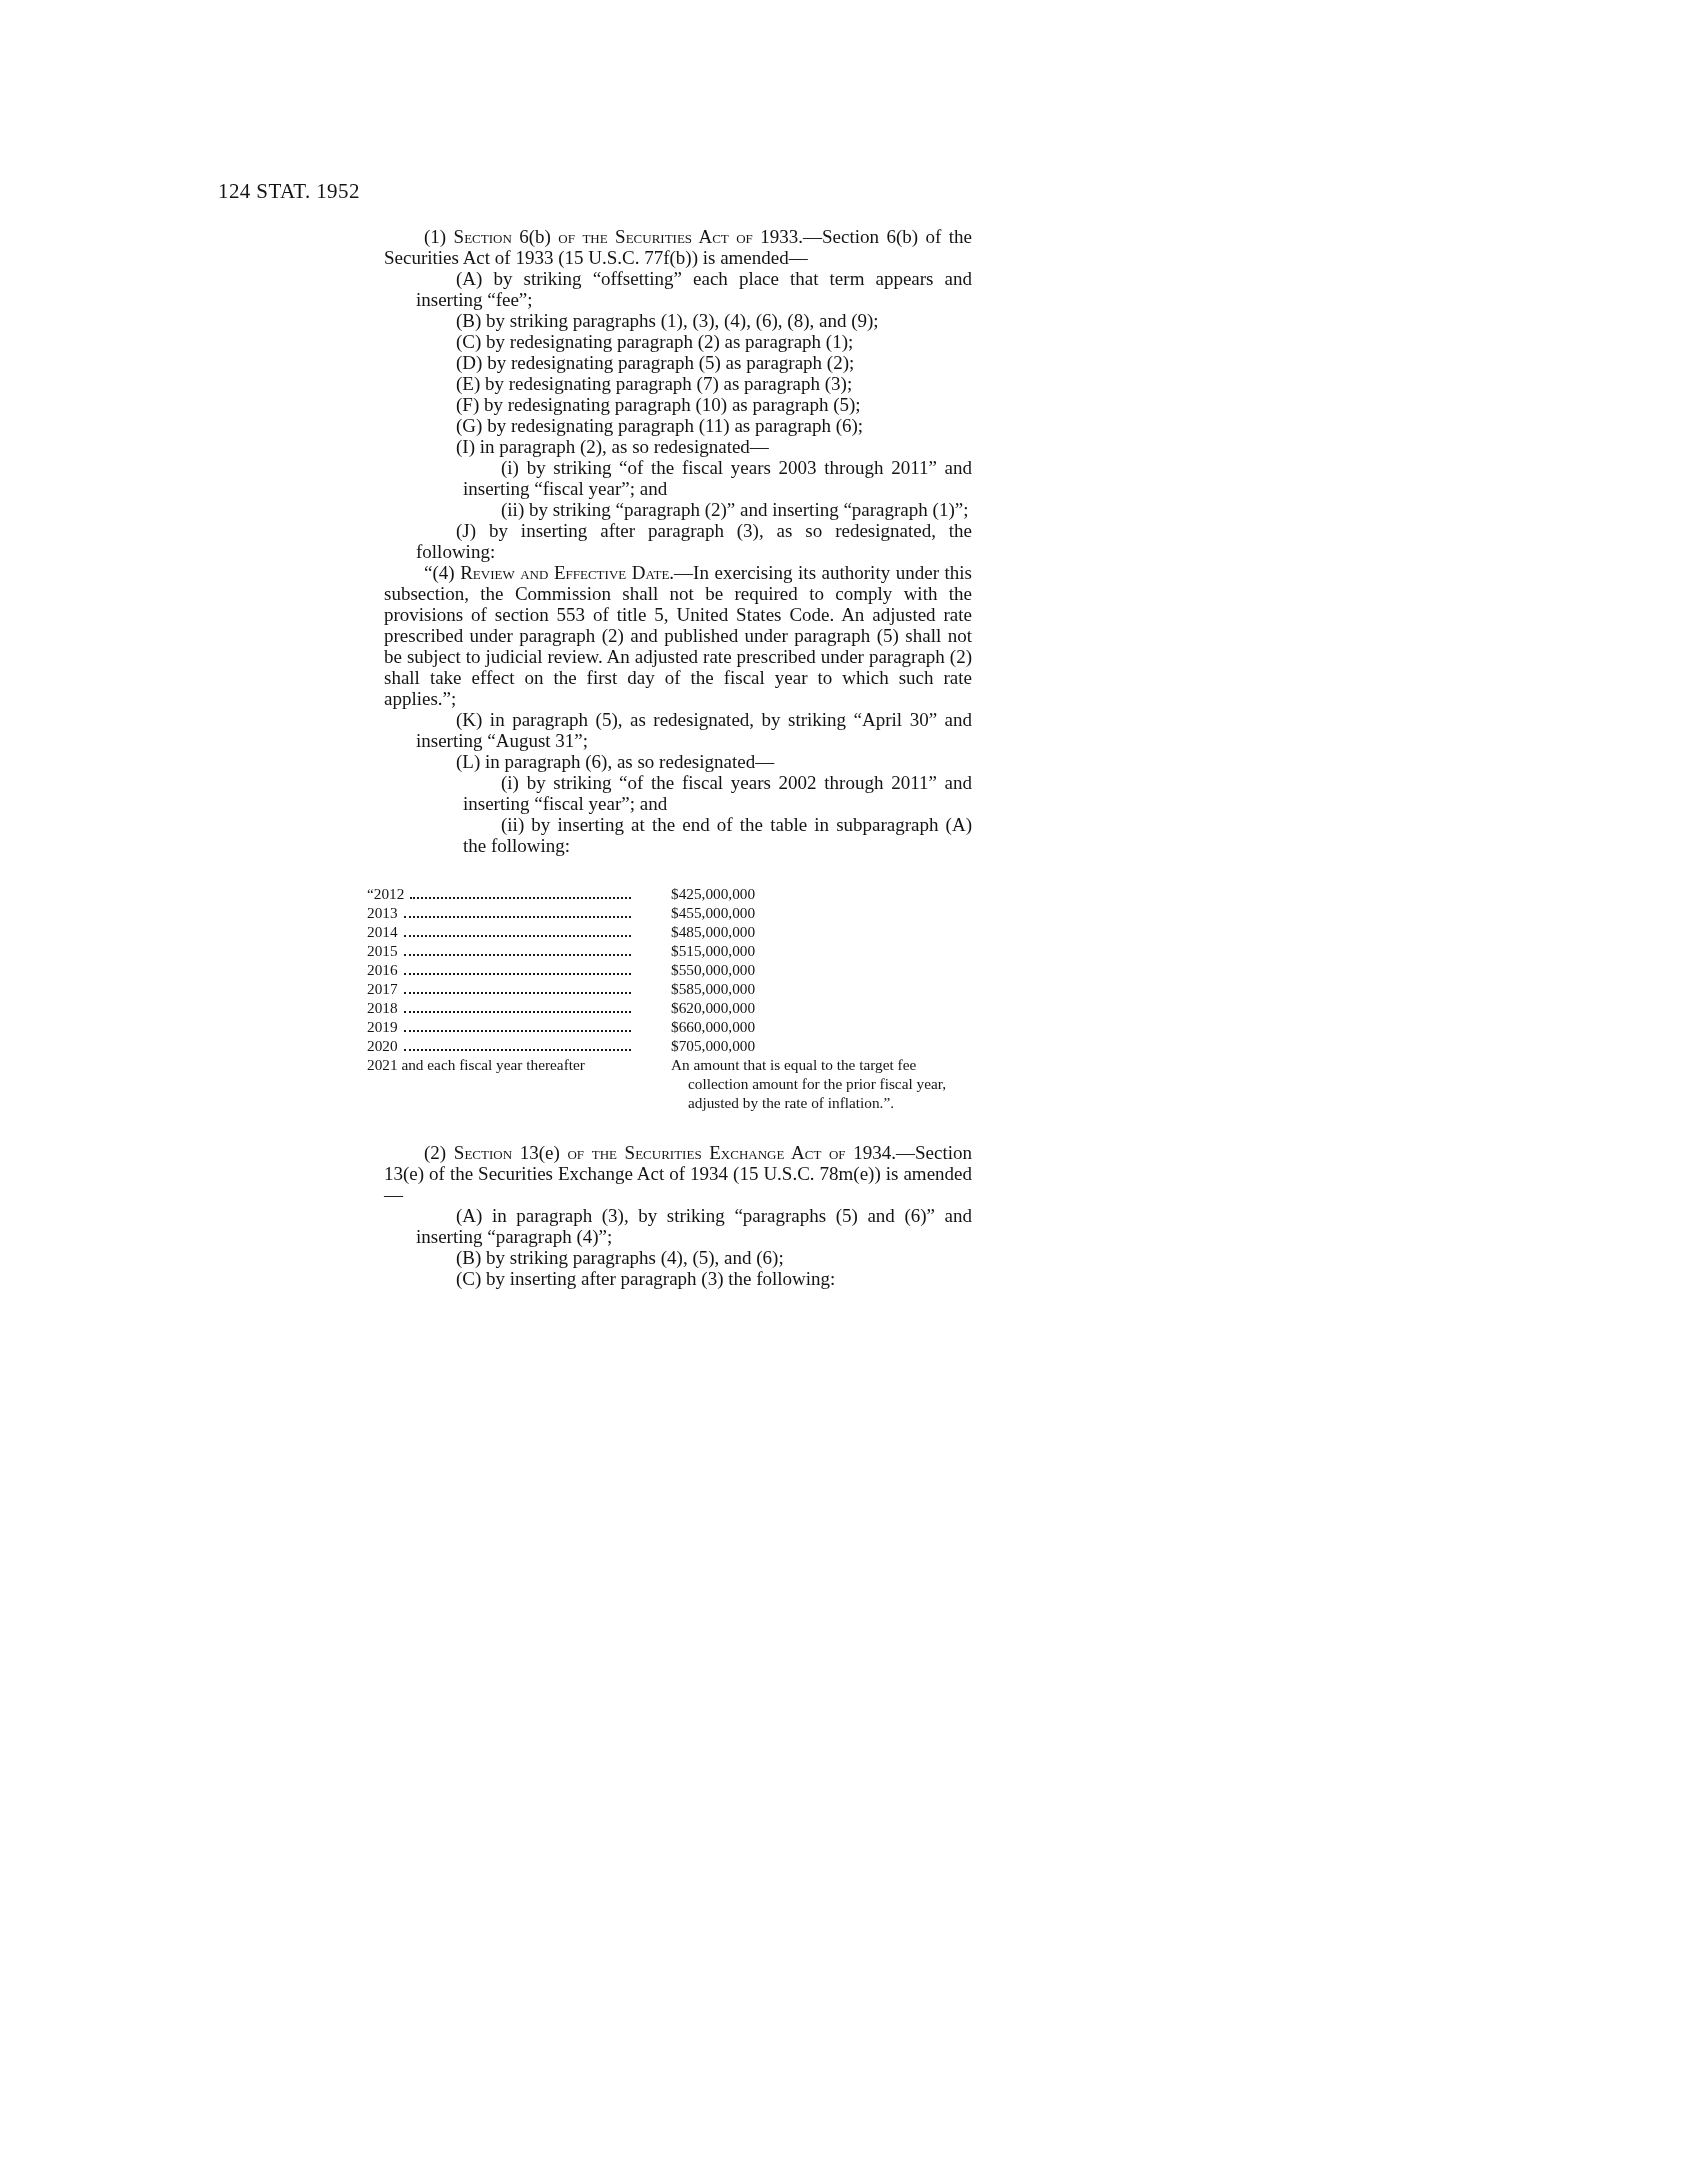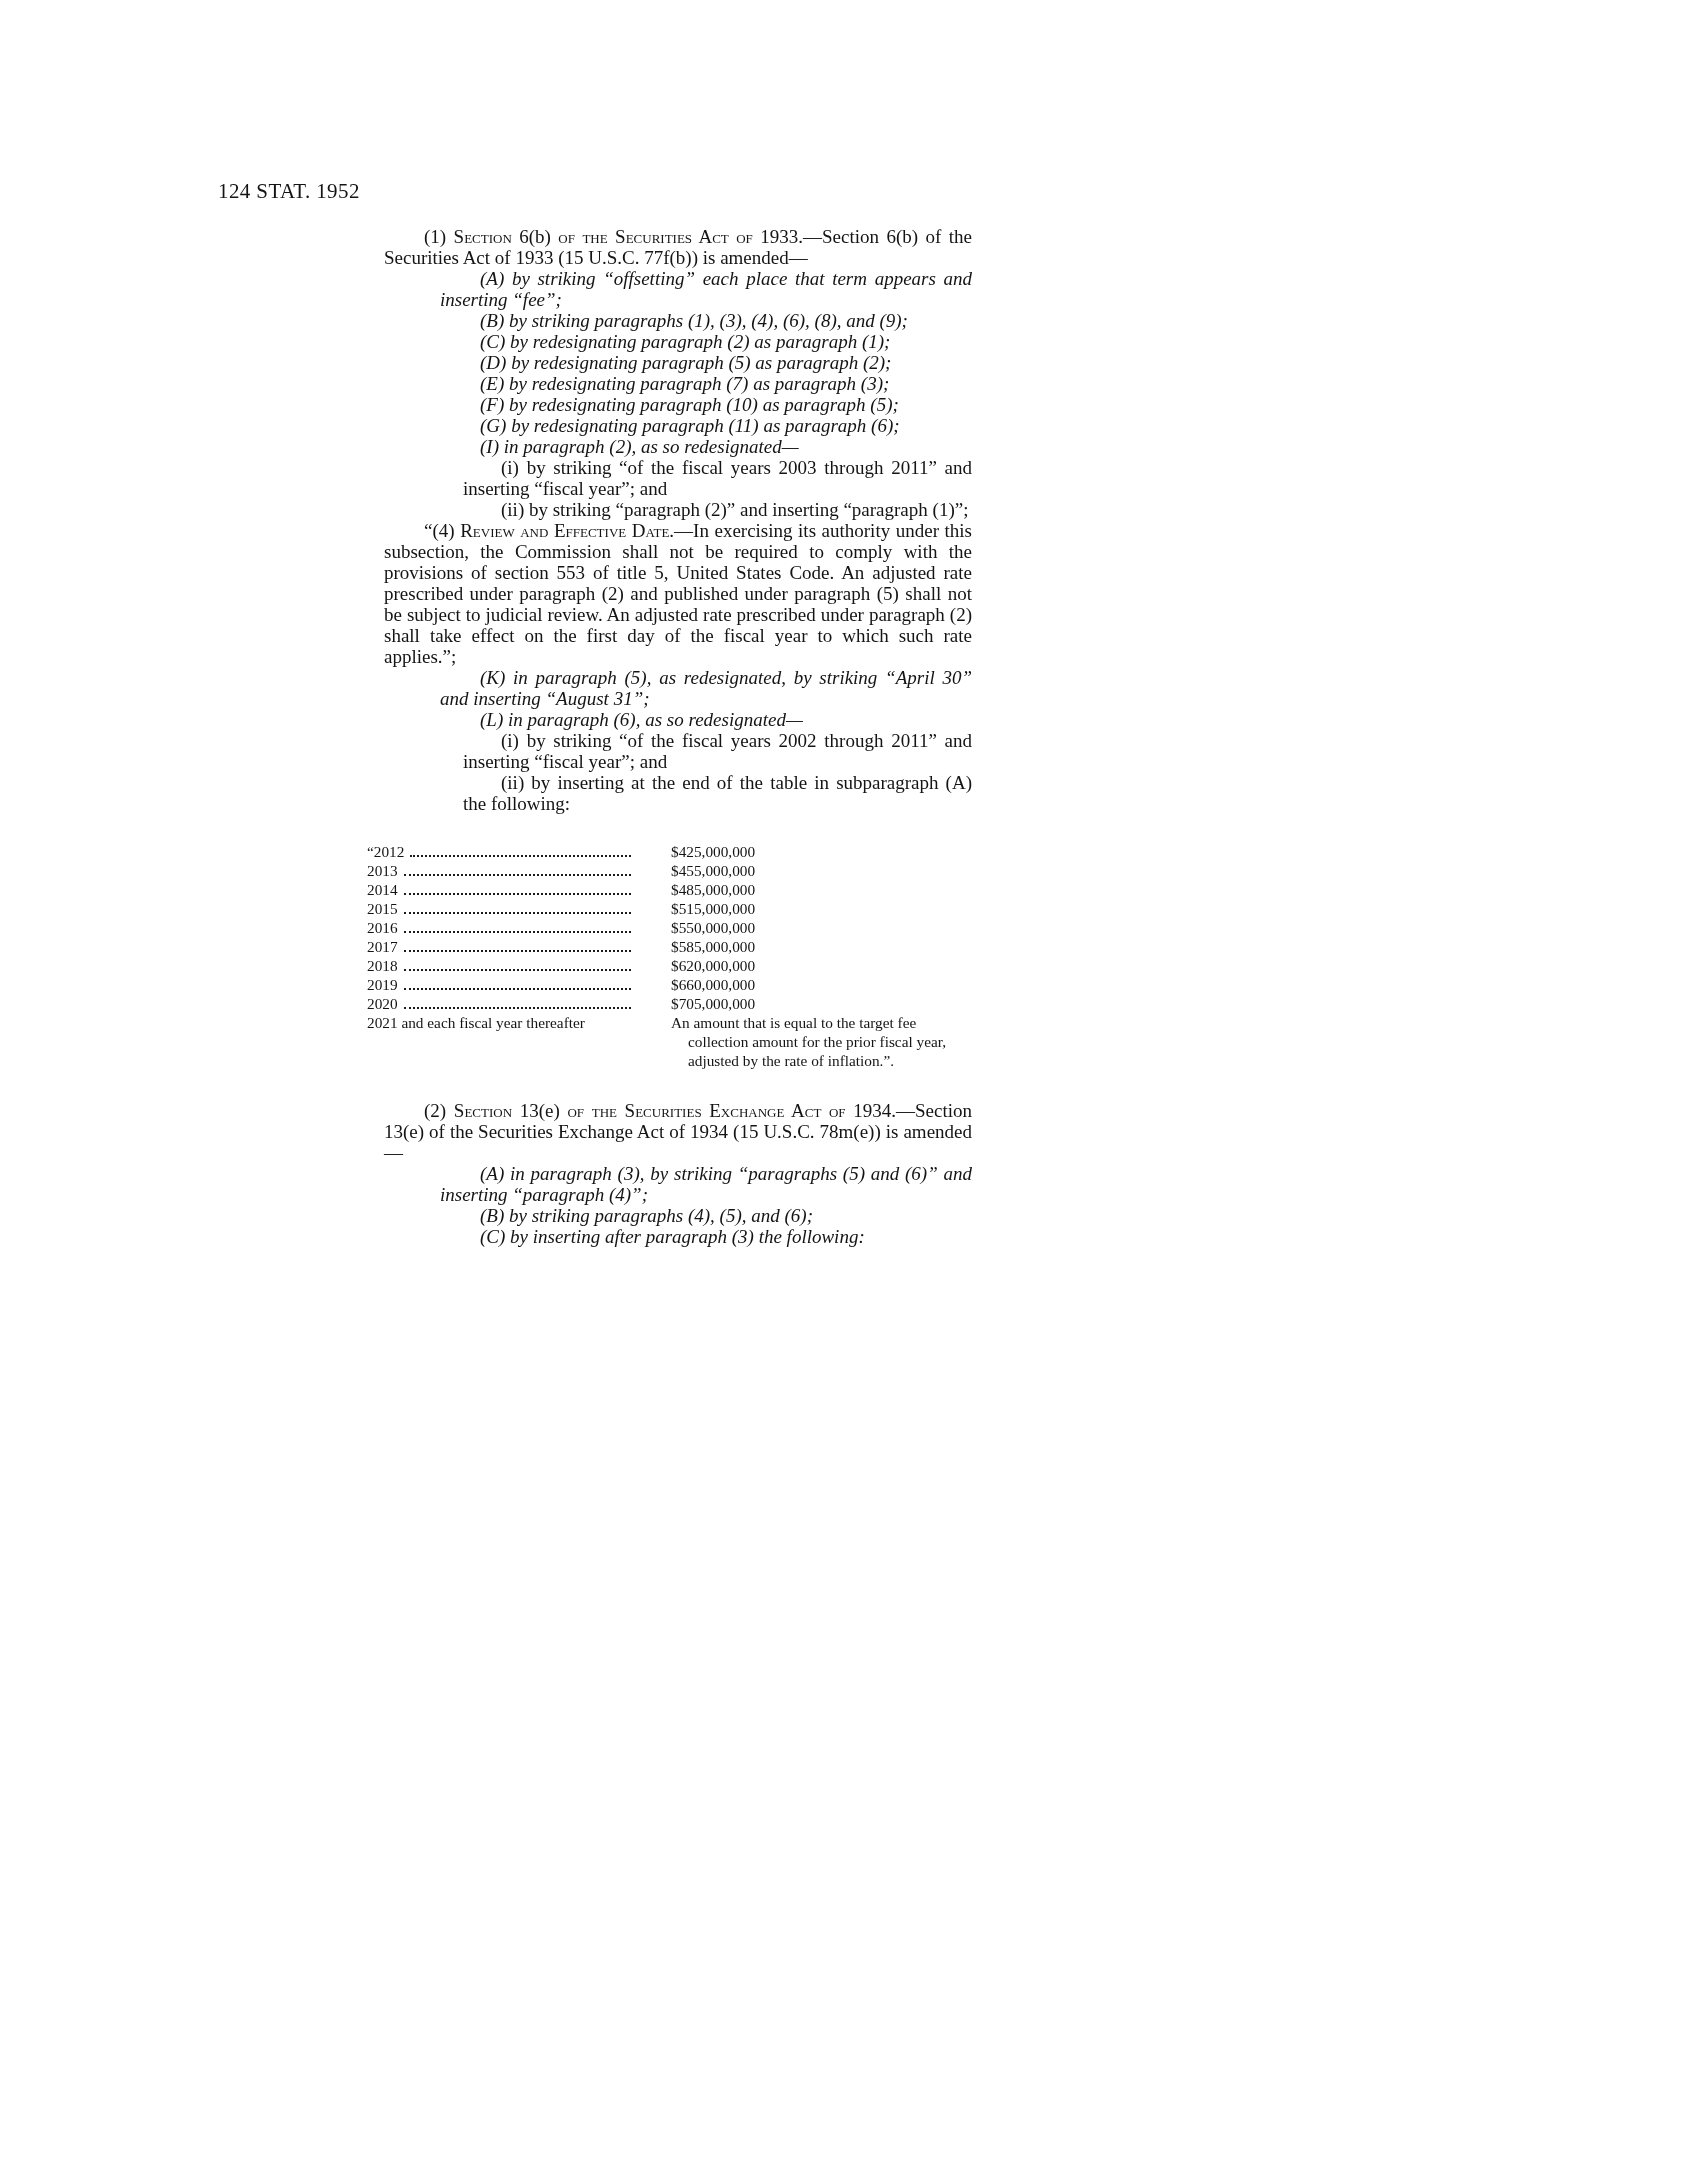--- a/index.html
+++ b/index.html
@@ -33,21 +33,21 @@
   }
   .content {
     position: absolute;
     left: 384px; top: 226px;
     width: 588px;
     font-size: 19px;
     line-height: 21px;
   }
   p.para { text-align: justify; }
   .lvl1 { margin-left: 0;    text-indent: 40px; }
-  .lvl2 { margin-left: 56px; text-indent: 40px; font-style: italic; }
+  .lvl2 { margin-left: 32px; text-indent: 40px; }
   .lvl3 { margin-left: 79px; text-indent: 38px; }
   .sc { font-variant: small-caps; }
 
   .fee-table {
     margin: 28px 0 30px -17px;
     width: 601px;
     font-size: 15.3px;
     line-height: 19px;
   }
   .t-row { display: flex; }
@@ -82,20 +82,21 @@
     <p class="para lvl2">(A) by striking “offsetting” each place that term appears and inserting “fee”;</p>
     <p class="para lvl2">(B) by striking paragraphs (1), (3), (4), (6), (8), and (9);</p>
     <p class="para lvl2">(C) by redesignating paragraph (2) as paragraph (1);</p>
     <p class="para lvl2">(D) by redesignating paragraph (5) as paragraph (2);</p>
     <p class="para lvl2">(E) by redesignating paragraph (7) as paragraph (3);</p>
     <p class="para lvl2">(F) by redesignating paragraph (10) as paragraph (5);</p>
     <p class="para lvl2">(G) by redesignating paragraph (11) as paragraph (6);</p>
     <p class="para lvl2">(I) in paragraph (2), as so redesignated—</p>
     <p class="para lvl3">(i) by striking “of the fiscal years 2003 through 2011” and inserting “fiscal year”; and</p>
     <p class="para lvl3">(ii) by striking “paragraph (2)” and inserting “paragraph (1)”;</p>
+    <p class="para lvl2">(J) by inserting after paragraph (3), as so redesignated, the following:</p>
 
     <p class="para lvl1"><span>“(4) </span><span class="sc">Review and Effective Date.—</span><span>In exercising its authority under this subsection, the Commission shall not be required to comply with the provisions of section 553 of title 5, United States Code. An adjusted rate prescribed under paragraph (2) and published under paragraph (5) shall not be subject to judicial review. An adjusted rate prescribed under paragraph (2) shall take effect on the first day of the fiscal year to which such rate applies.”;</span></p>
 
     <p class="para lvl2">(K) in paragraph (5), as redesignated, by striking “April 30” and inserting “August 31”;</p>
     <p class="para lvl2">(L) in paragraph (6), as so redesignated—</p>
     <p class="para lvl3">(i) by striking “of the fiscal years 2002 through 2011” and inserting “fiscal year”; and</p>
     <p class="para lvl3">(ii) by inserting at the end of the table in subparagraph (A) the following:</p>
 
     <div class="fee-table">
 

